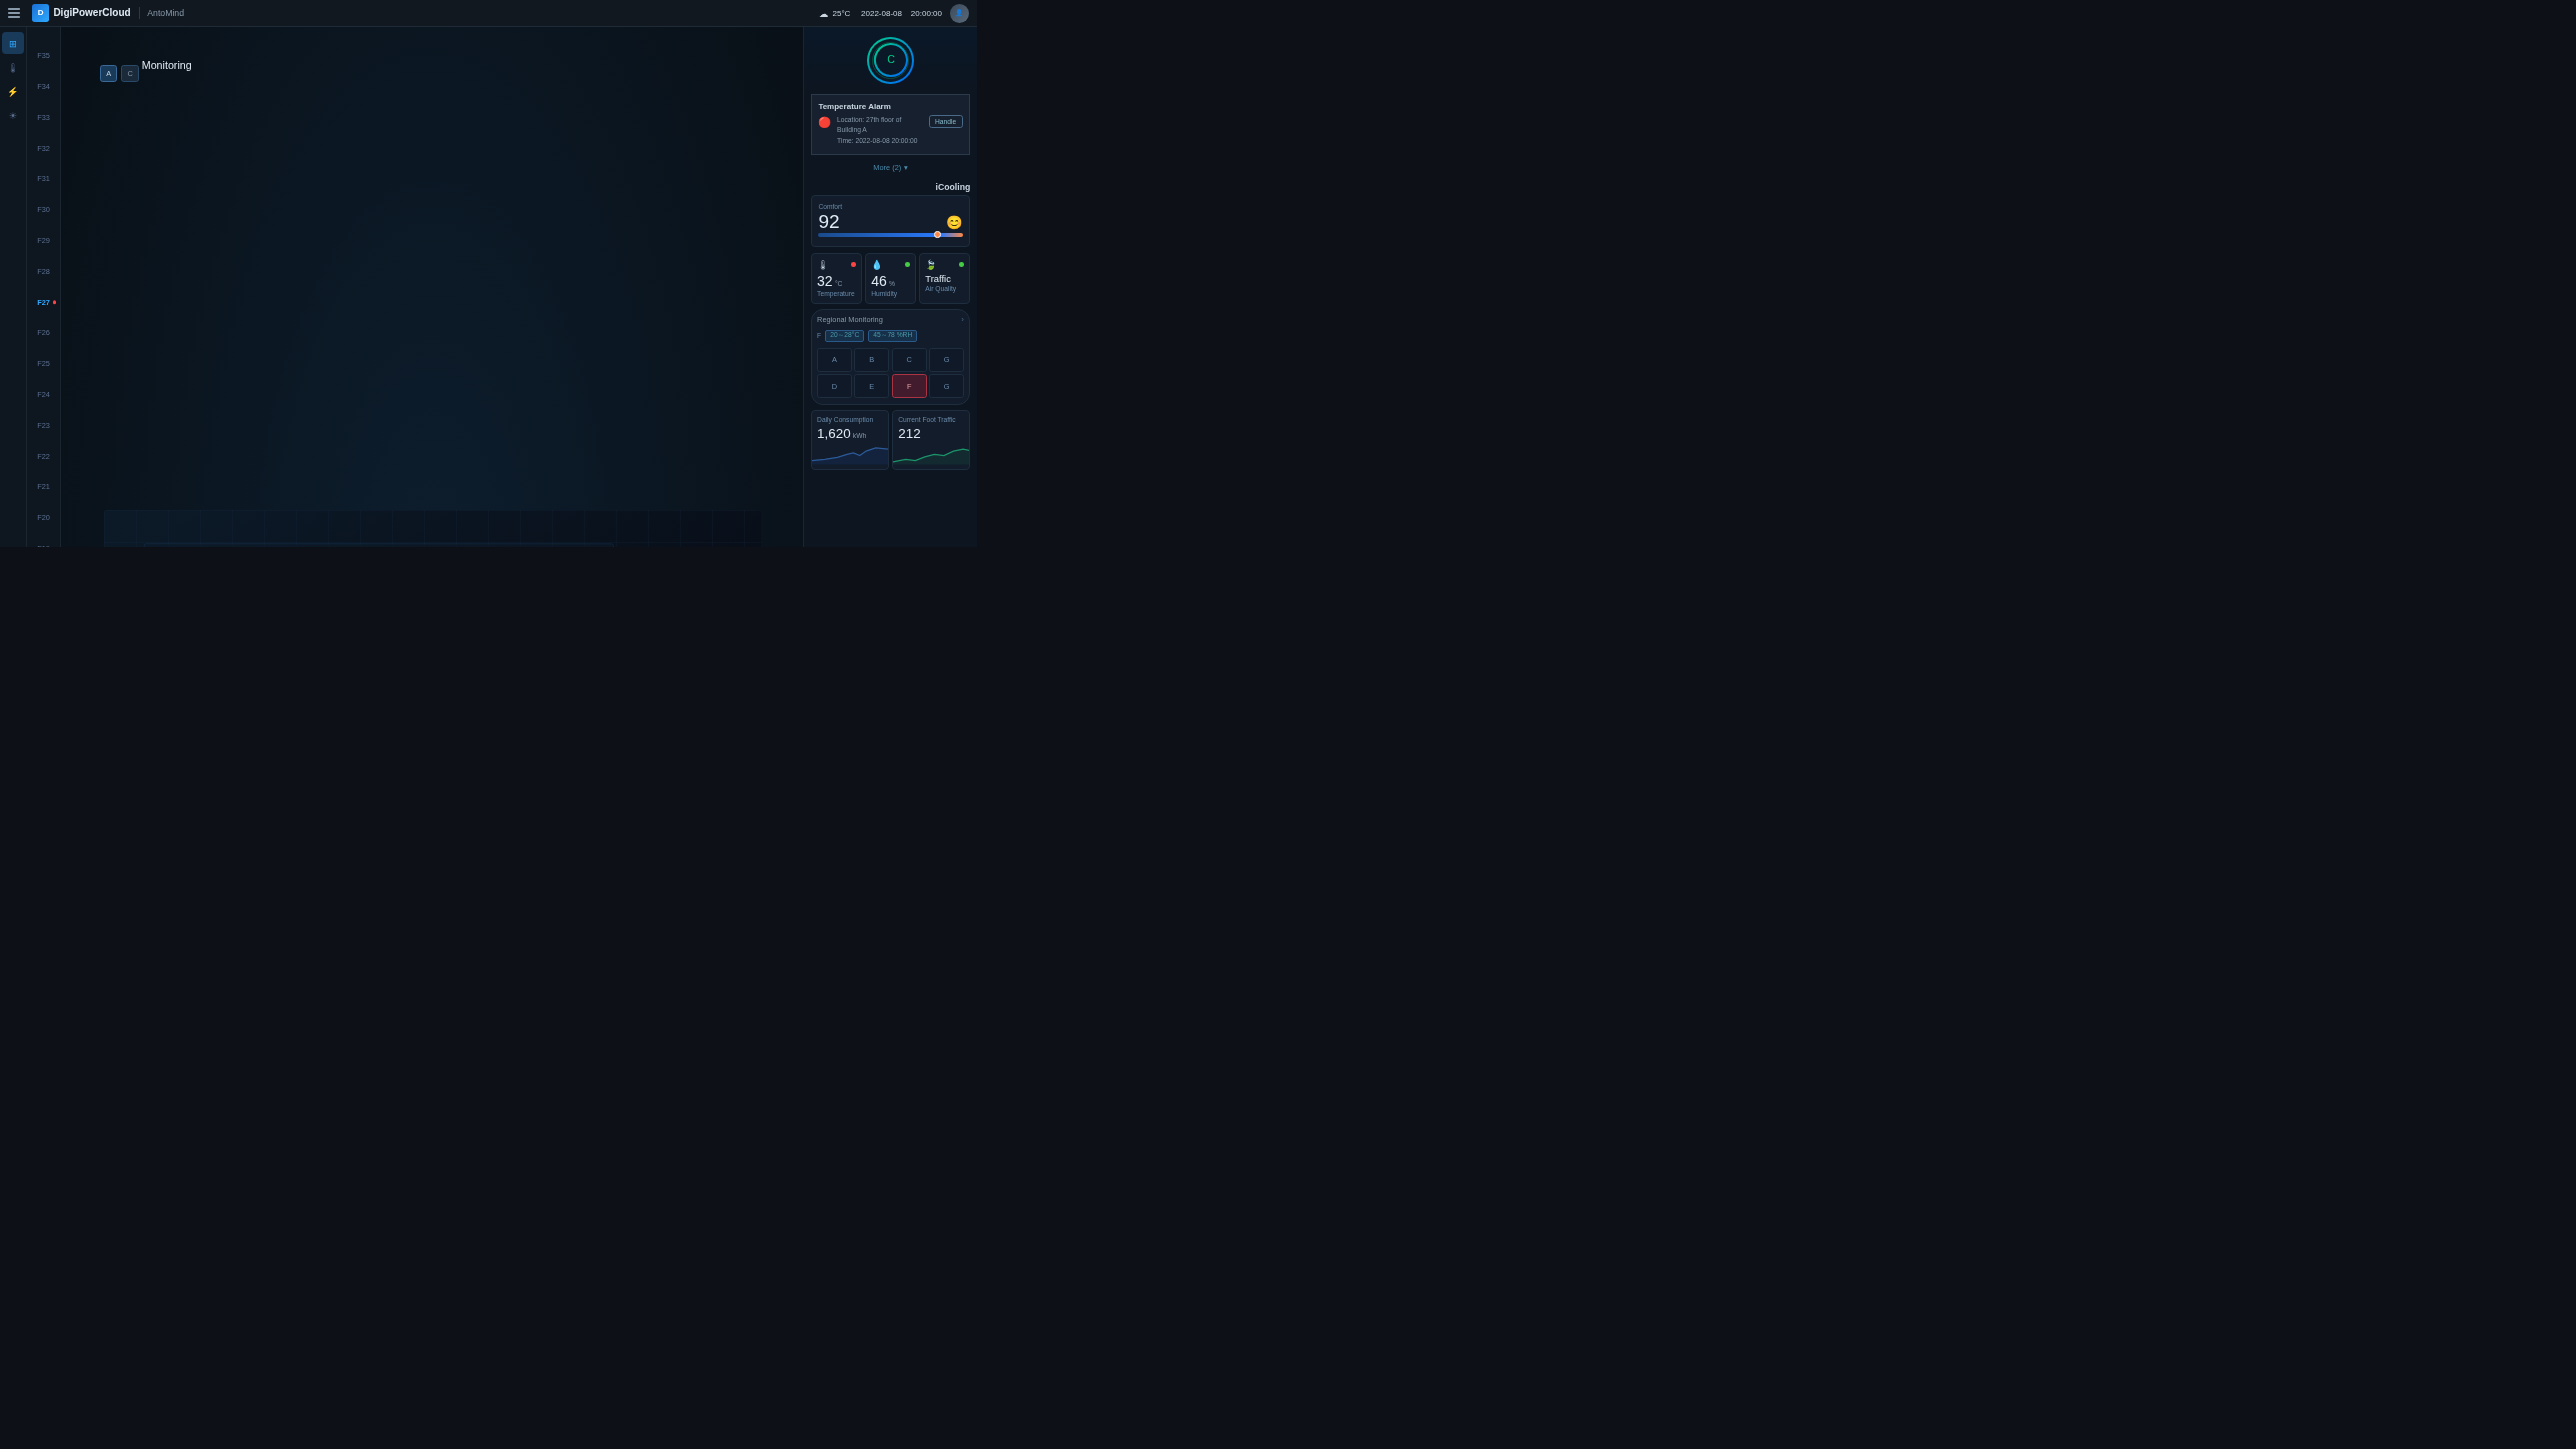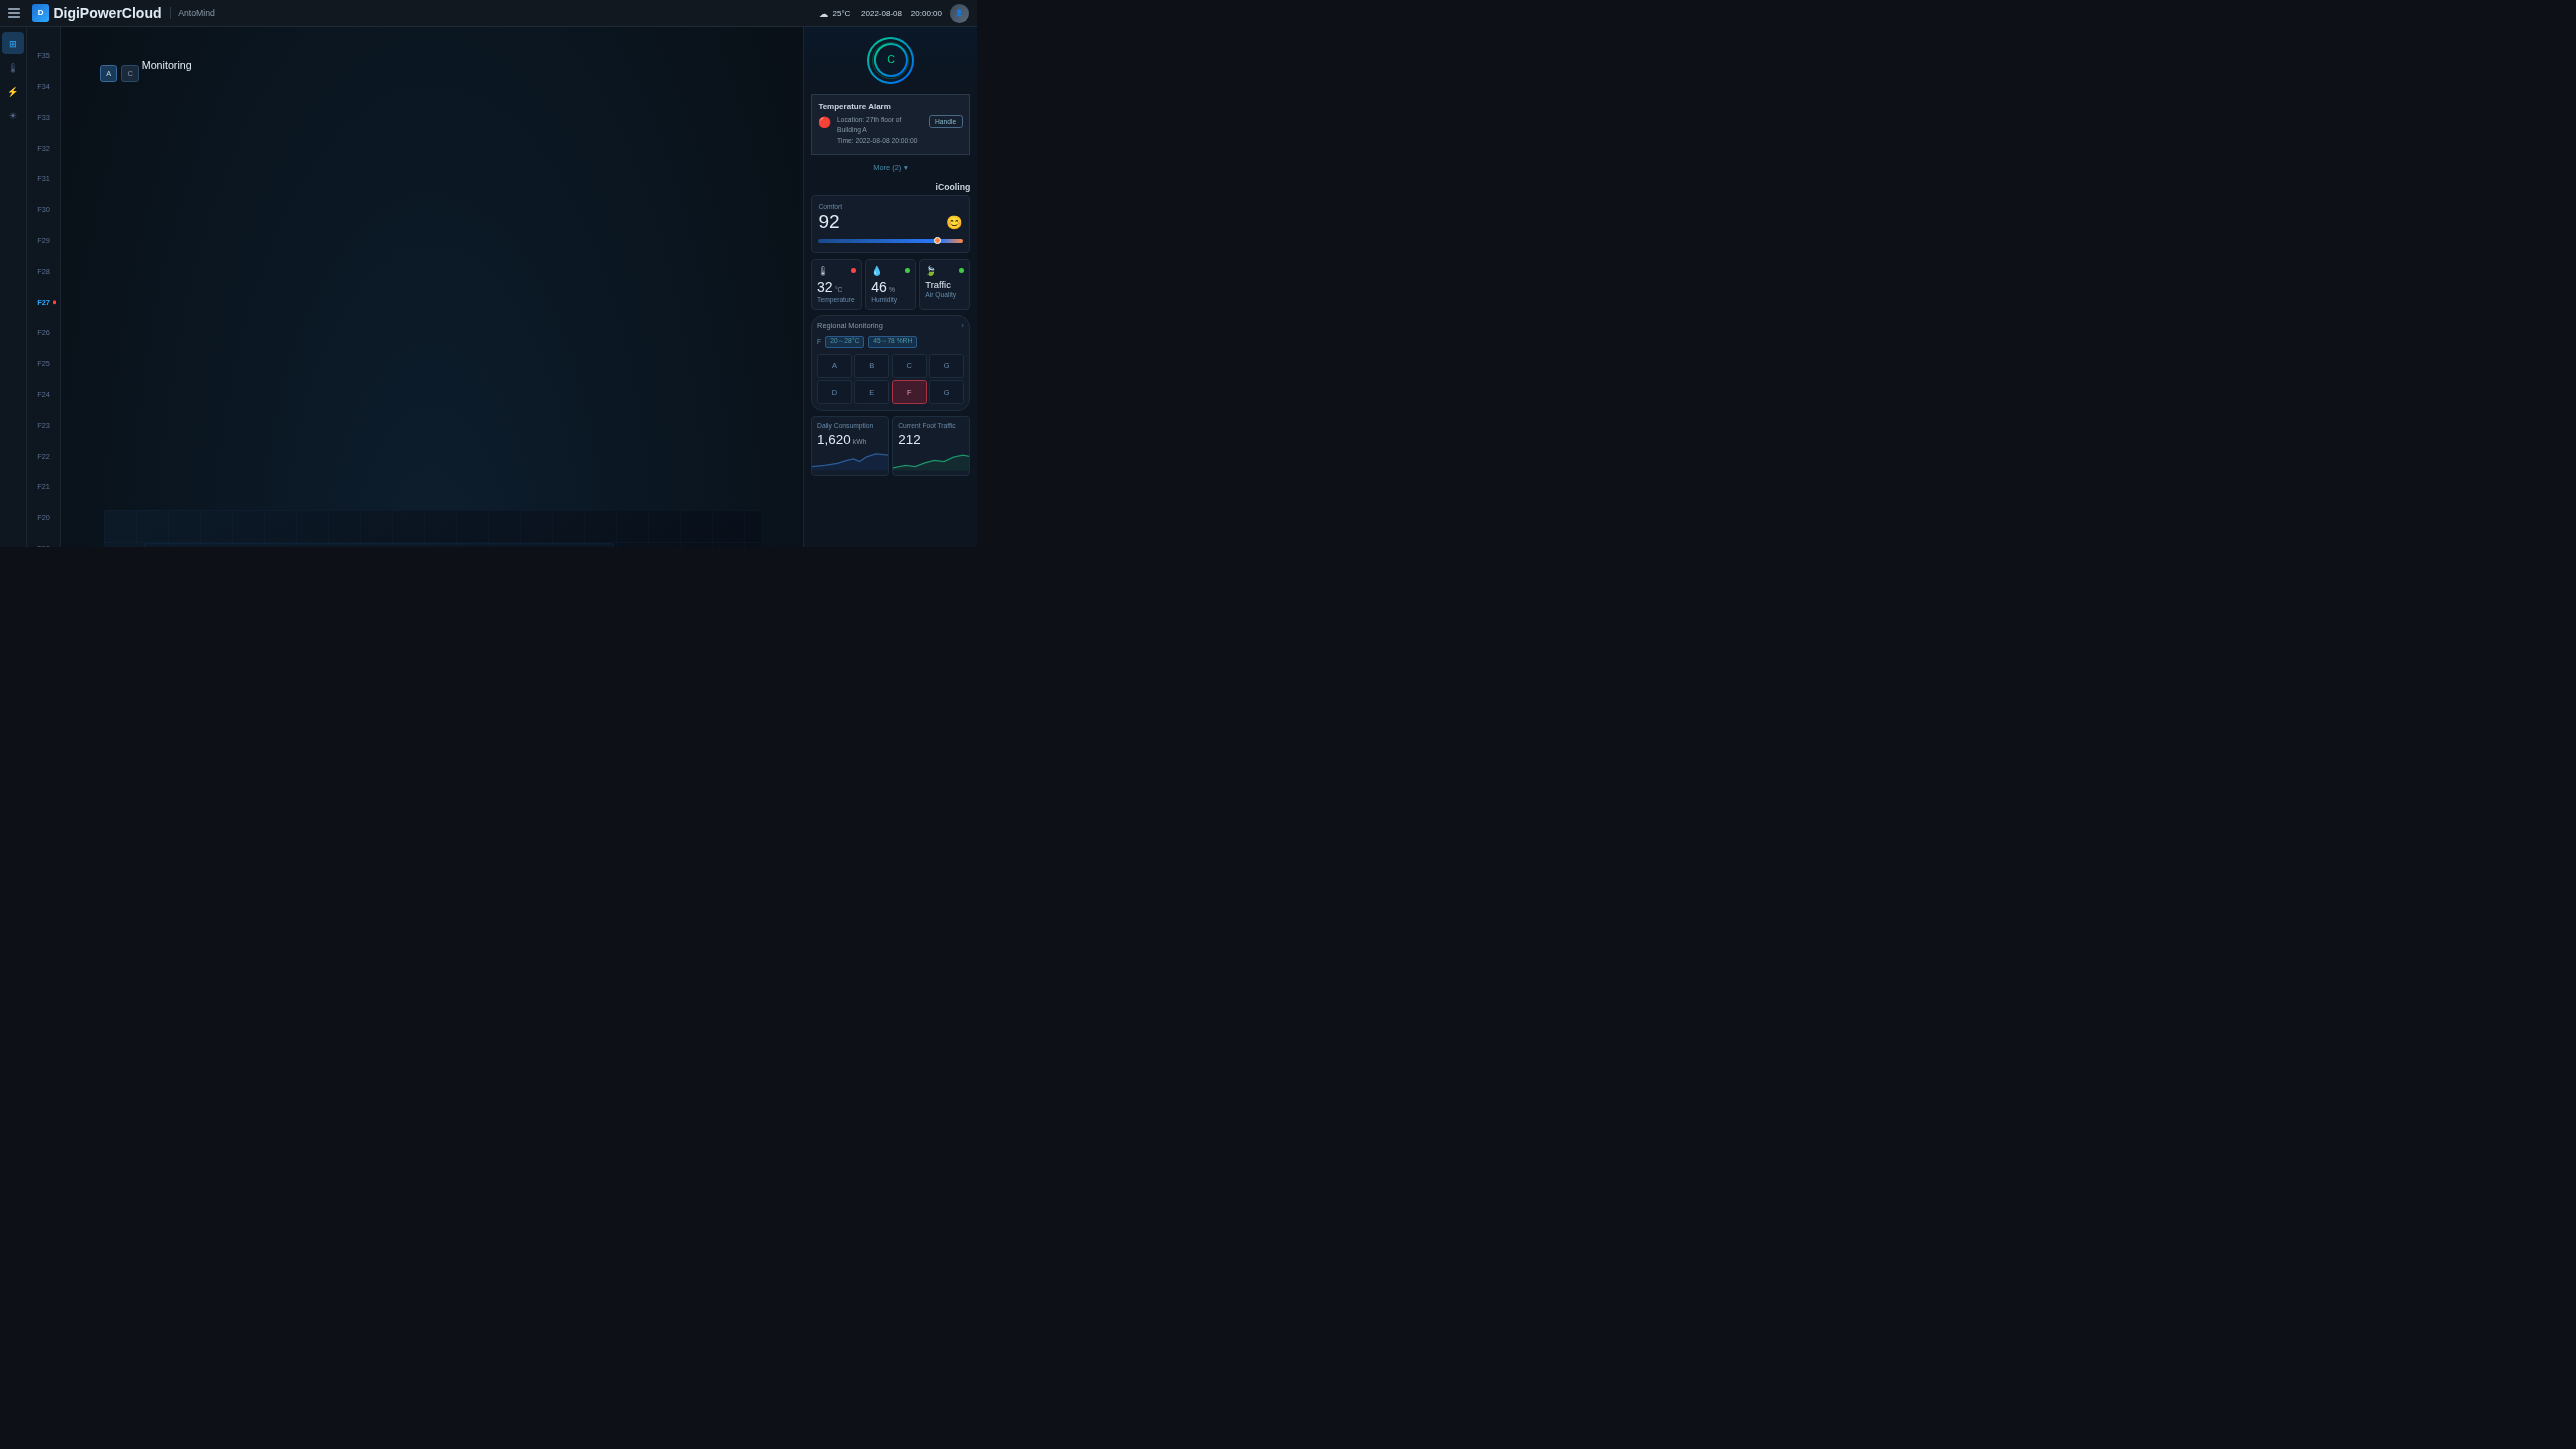--- a/index.html
+++ b/index.html
@@ -30,21 +30,21 @@
       display: flex; flex-direction: column; justify-content: center; gap: 2.7px;
       cursor: pointer; margin-right: 8px;
     }
     .nav-hamburger span { width: 12px; height: 1.3px; background: #8899aa; border-radius: 0.7px; }
     .nav-logo { display: flex; align-items: center; gap: 4px; }
     .nav-logo-icon {
       width: 17.4px; height: 17.4px; background: linear-gradient(135deg, #1a6fd4, #2eaaff);
       border-radius: 2.7px; display: flex; align-items: center; justify-content: center;
       color: white; font-size: 8px; font-weight: bold;
     }
-    .nav-brand { color: #e0eaf4; font-size: 14px; font-weight: 600; }
+    .nav-brand { color: #e0eaf4; font-size: 10px; font-weight: 600; }
     .nav-divider { width: 0.7px; height: 12px; background: #2a3a4a; margin: 0 8px; }
     .nav-sub { color: #8899aa; font-size: 8.7px; }
     .nav-spacer { flex: 1; }
     .nav-weather { display: flex; align-items: center; gap: 4px; color: #c8d4e0; font-size: 8px; }
     .nav-weather-icon { font-size: 9.4px; }
     .nav-datetime { color: #c8d4e0; font-size: 8px; margin-left: 10.7px; }
     .nav-avatar {
       width: 19px; height: 19px; border-radius: 50%;
       background: linear-gradient(135deg, #3a4a5a, #5a6a7a);
       margin-left: 8px; display: flex; align-items: center; justify-content: center;
@@ -300,21 +300,21 @@
     }
 
     .comfort-card {
       margin: 0 6.7px 5.4px;
       background: rgba(20, 30, 45, 0.8);
       border: 0.7px solid #1e2e3e;
       border-radius: 4px;
       padding: 6.7px;
     }
     .comfort-label { font-size: 6.7px; color: #6a8aaa; margin-bottom: 1.3px; }
-    .comfort-row { display: flex; align-items: center; justify-content: space-between; margin-bottom: 6px; }
+    .comfort-row { display: flex; align-items: center; justify-content: space-between; margin-bottom: 0; }
     .comfort-value { font-size: 19px; font-weight: 300; color: #e0eaf4; }
     .comfort-face { font-size: 13.4px; }
     .comfort-slider {
       position: relative;
       height: 4px;
       background: linear-gradient(90deg, #1a4a8a 0%, #2a7aff 85%, #ff8844 100%);
       border-radius: 2px;
       margin-bottom: 2.7px;
     }
     .comfort-slider-thumb {

